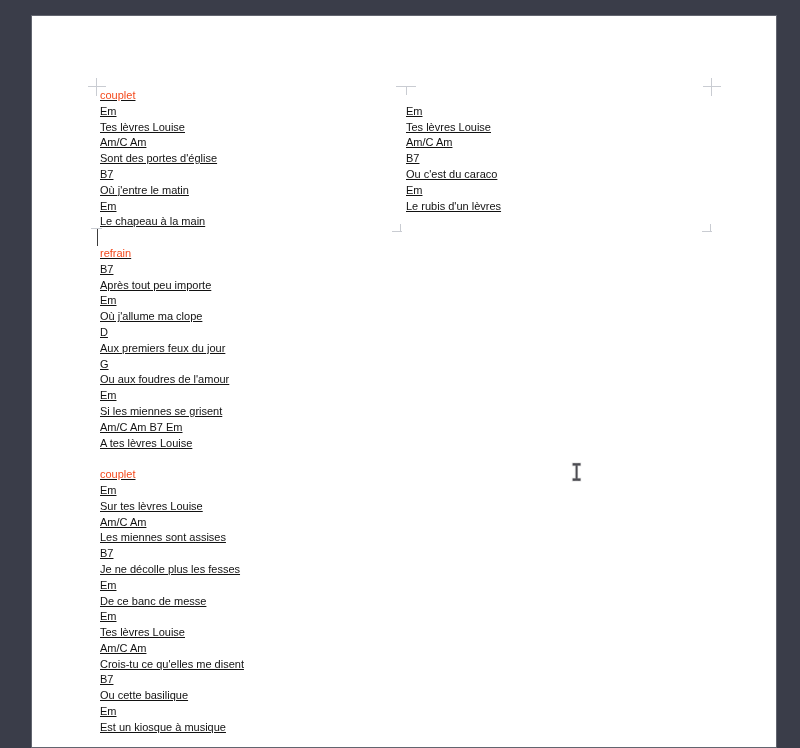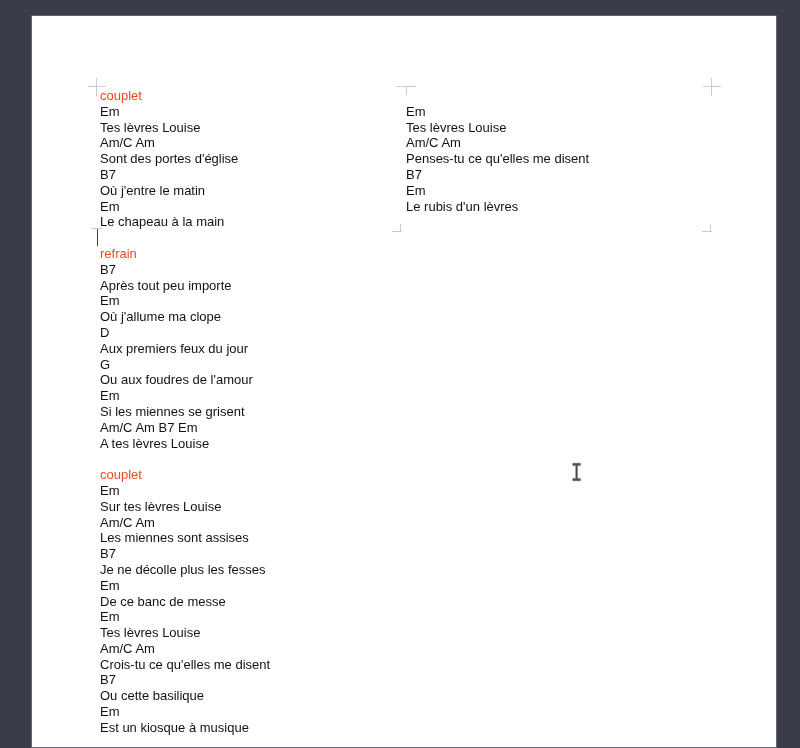--- a/index.html
+++ b/index.html
@@ -19,24 +19,25 @@
     top: 15px;
     width: 746px;
     height: 733px;
     background: #ffffff;
     border: 1px solid #62656f;
     box-sizing: border-box;
   }
 
   .textcol {
     position: absolute;
-    font-size: 13px;
+    font-size: 11px;
     line-height: 15.8px;
     color: #121212;
     white-space: pre;
+    text-decoration: underline;
   }
   .col-left  { left: 100px; top: 88px;  }
   .col-right { left: 406px; top: 103.8px; }
   .line { height: 15.8px; }
   .t-section { color: #f4491c; }
 
   
   .mark { position: absolute; }
   .mark .h, .mark .v { position: absolute; background: #c9ccd2; }
 
@@ -84,21 +85,21 @@
       <div class="v" style="left:8px; top:0; width:1px; height:8px;"></div>
     </div>
 
     <div class="mark" style="left:670px; top:208px; width:10px; height:8px;">
       <div class="h" style="left:0; top:7px; width:10px; height:1px;"></div>
       <div class="v" style="left:8px; top:0; width:1px; height:8px;"></div>
     </div>
   </div>
 
   <div class="textcol col-left" id="col-left"><div class="line t-section">couplet</div><div class="line">Em</div><div class="line">Tes lèvres Louise</div><div class="line">Am/C Am</div><div class="line">Sont des portes d'église</div><div class="line">B7</div><div class="line">Où j'entre le matin</div><div class="line">Em</div><div class="line">Le chapeau à la main</div><div class="line"></div><div class="line t-section">refrain</div><div class="line">B7</div><div class="line">Après tout peu importe</div><div class="line">Em</div><div class="line">Où j'allume ma clope</div><div class="line">D</div><div class="line">Aux premiers feux du jour</div><div class="line">G</div><div class="line">Ou aux foudres de l'amour</div><div class="line">Em</div><div class="line">Si les miennes se grisent</div><div class="line">Am/C Am B7 Em</div><div class="line">A tes lèvres Louise</div><div class="line"></div><div class="line t-section">couplet</div><div class="line">Em</div><div class="line">Sur tes lèvres Louise</div><div class="line">Am/C Am</div><div class="line">Les miennes sont assises</div><div class="line">B7</div><div class="line">Je ne décolle plus les fesses</div><div class="line">Em</div><div class="line">De ce banc de messe</div><div class="line">Em</div><div class="line">Tes lèvres Louise</div><div class="line">Am/C Am</div><div class="line">Crois-tu ce qu'elles me disent</div><div class="line">B7</div><div class="line">Ou cette basilique</div><div class="line">Em</div><div class="line">Est un kiosque à musique</div></div>
-  <div class="textcol col-right" id="col-right"><div class="line">Em</div><div class="line">Tes lèvres Louise</div><div class="line">Am/C Am</div><div class="line">Penses-tu ce qu'elles me disent</div><div class="line">B7</div><div class="line">Em</div><div class="line">Le rubis d'un lèvres</div></div>
+  <div class="textcol col-right" id="col-right"><div class="line">Em</div><div class="line">Tes lèvres Louise</div><div class="line">Am/C Am</div><div class="line">B7</div><div class="line">Ou c'est du caraco</div><div class="line">Em</div><div class="line">Le rubis d'un lèvres</div></div>
 
   <div class="caret"></div>
 
   <svg class="ibeam" width="16" height="24" viewBox="0 0 16 24">
     <g stroke="#ececec" stroke-width="1.6" fill="#4c4c52">
       <path d="M3.5 3 h3.2 v1.6 h1.6 v-1.6 h3.2 v2.6 h-3 v12.8 h3 v2.6 h-3.2 v-1.6 h-1.6 v1.6 h-3.2 v-2.6 h3 v-12.8 h-3 z"></path>
     </g>
     <g fill="#4c4c52">
       <rect x="3.6" y="3.2" width="8" height="2.4"></rect>
       <rect x="6.6" y="5.2" width="2" height="13.6"></rect>

